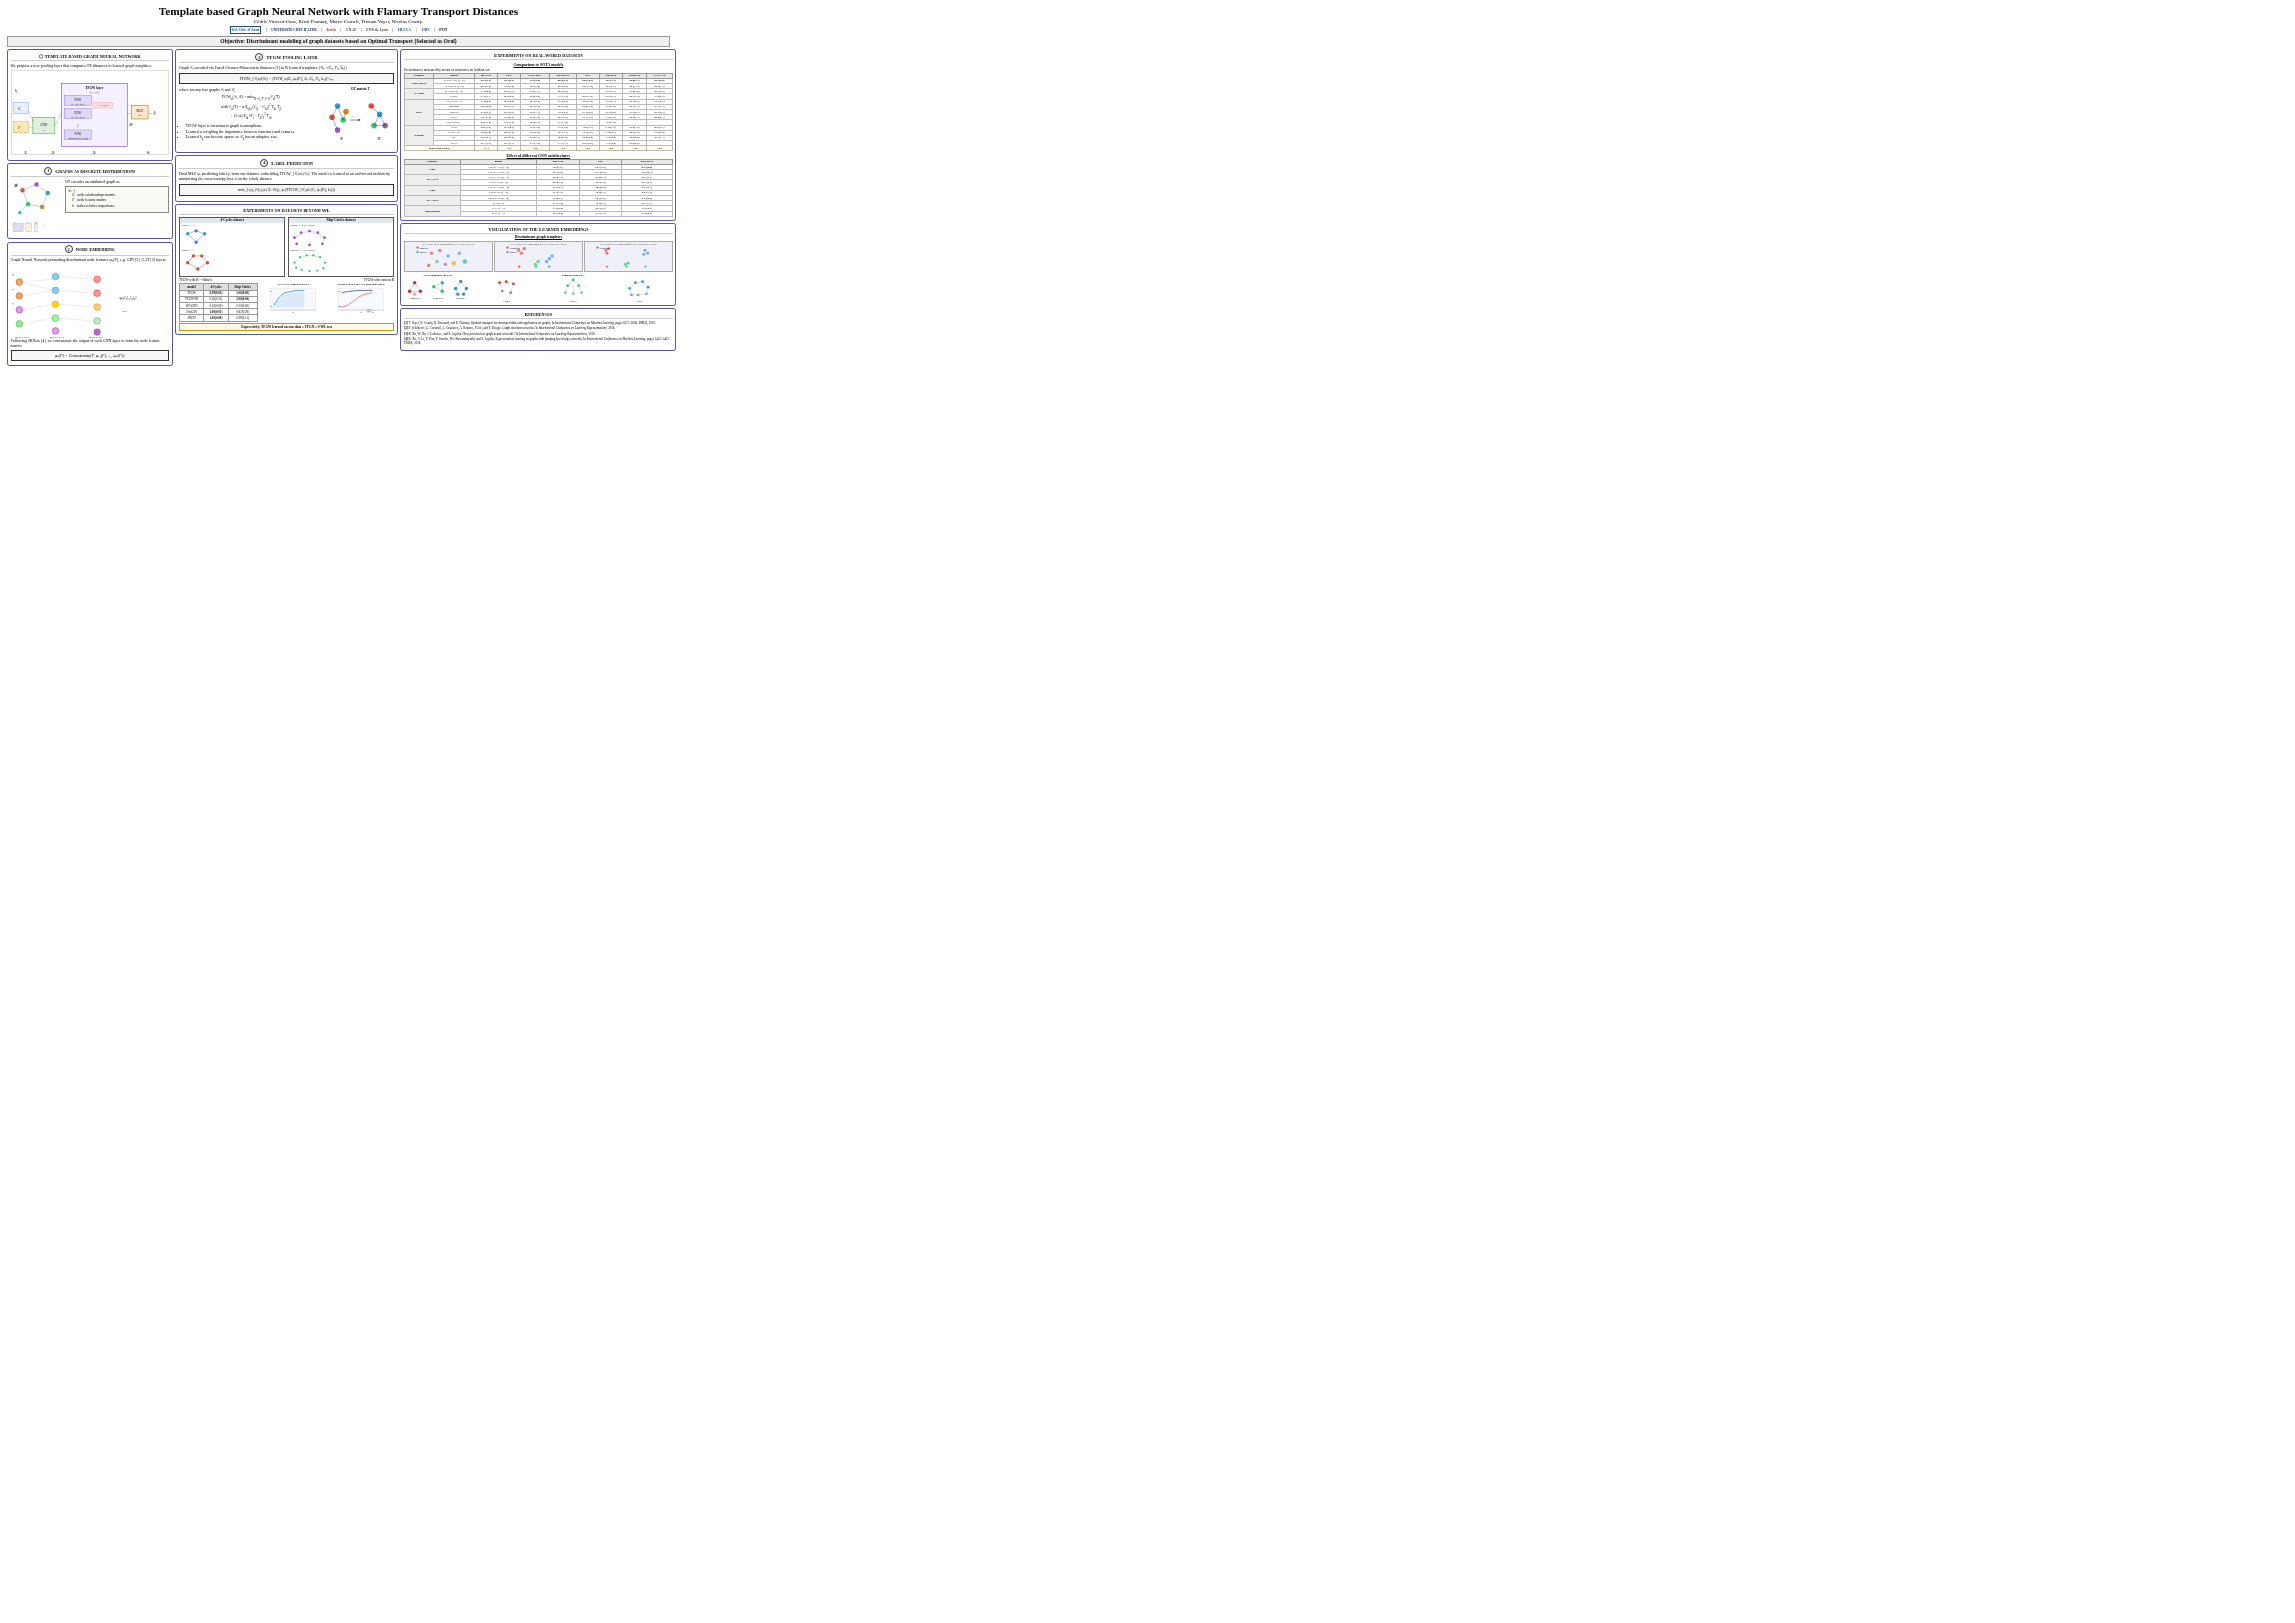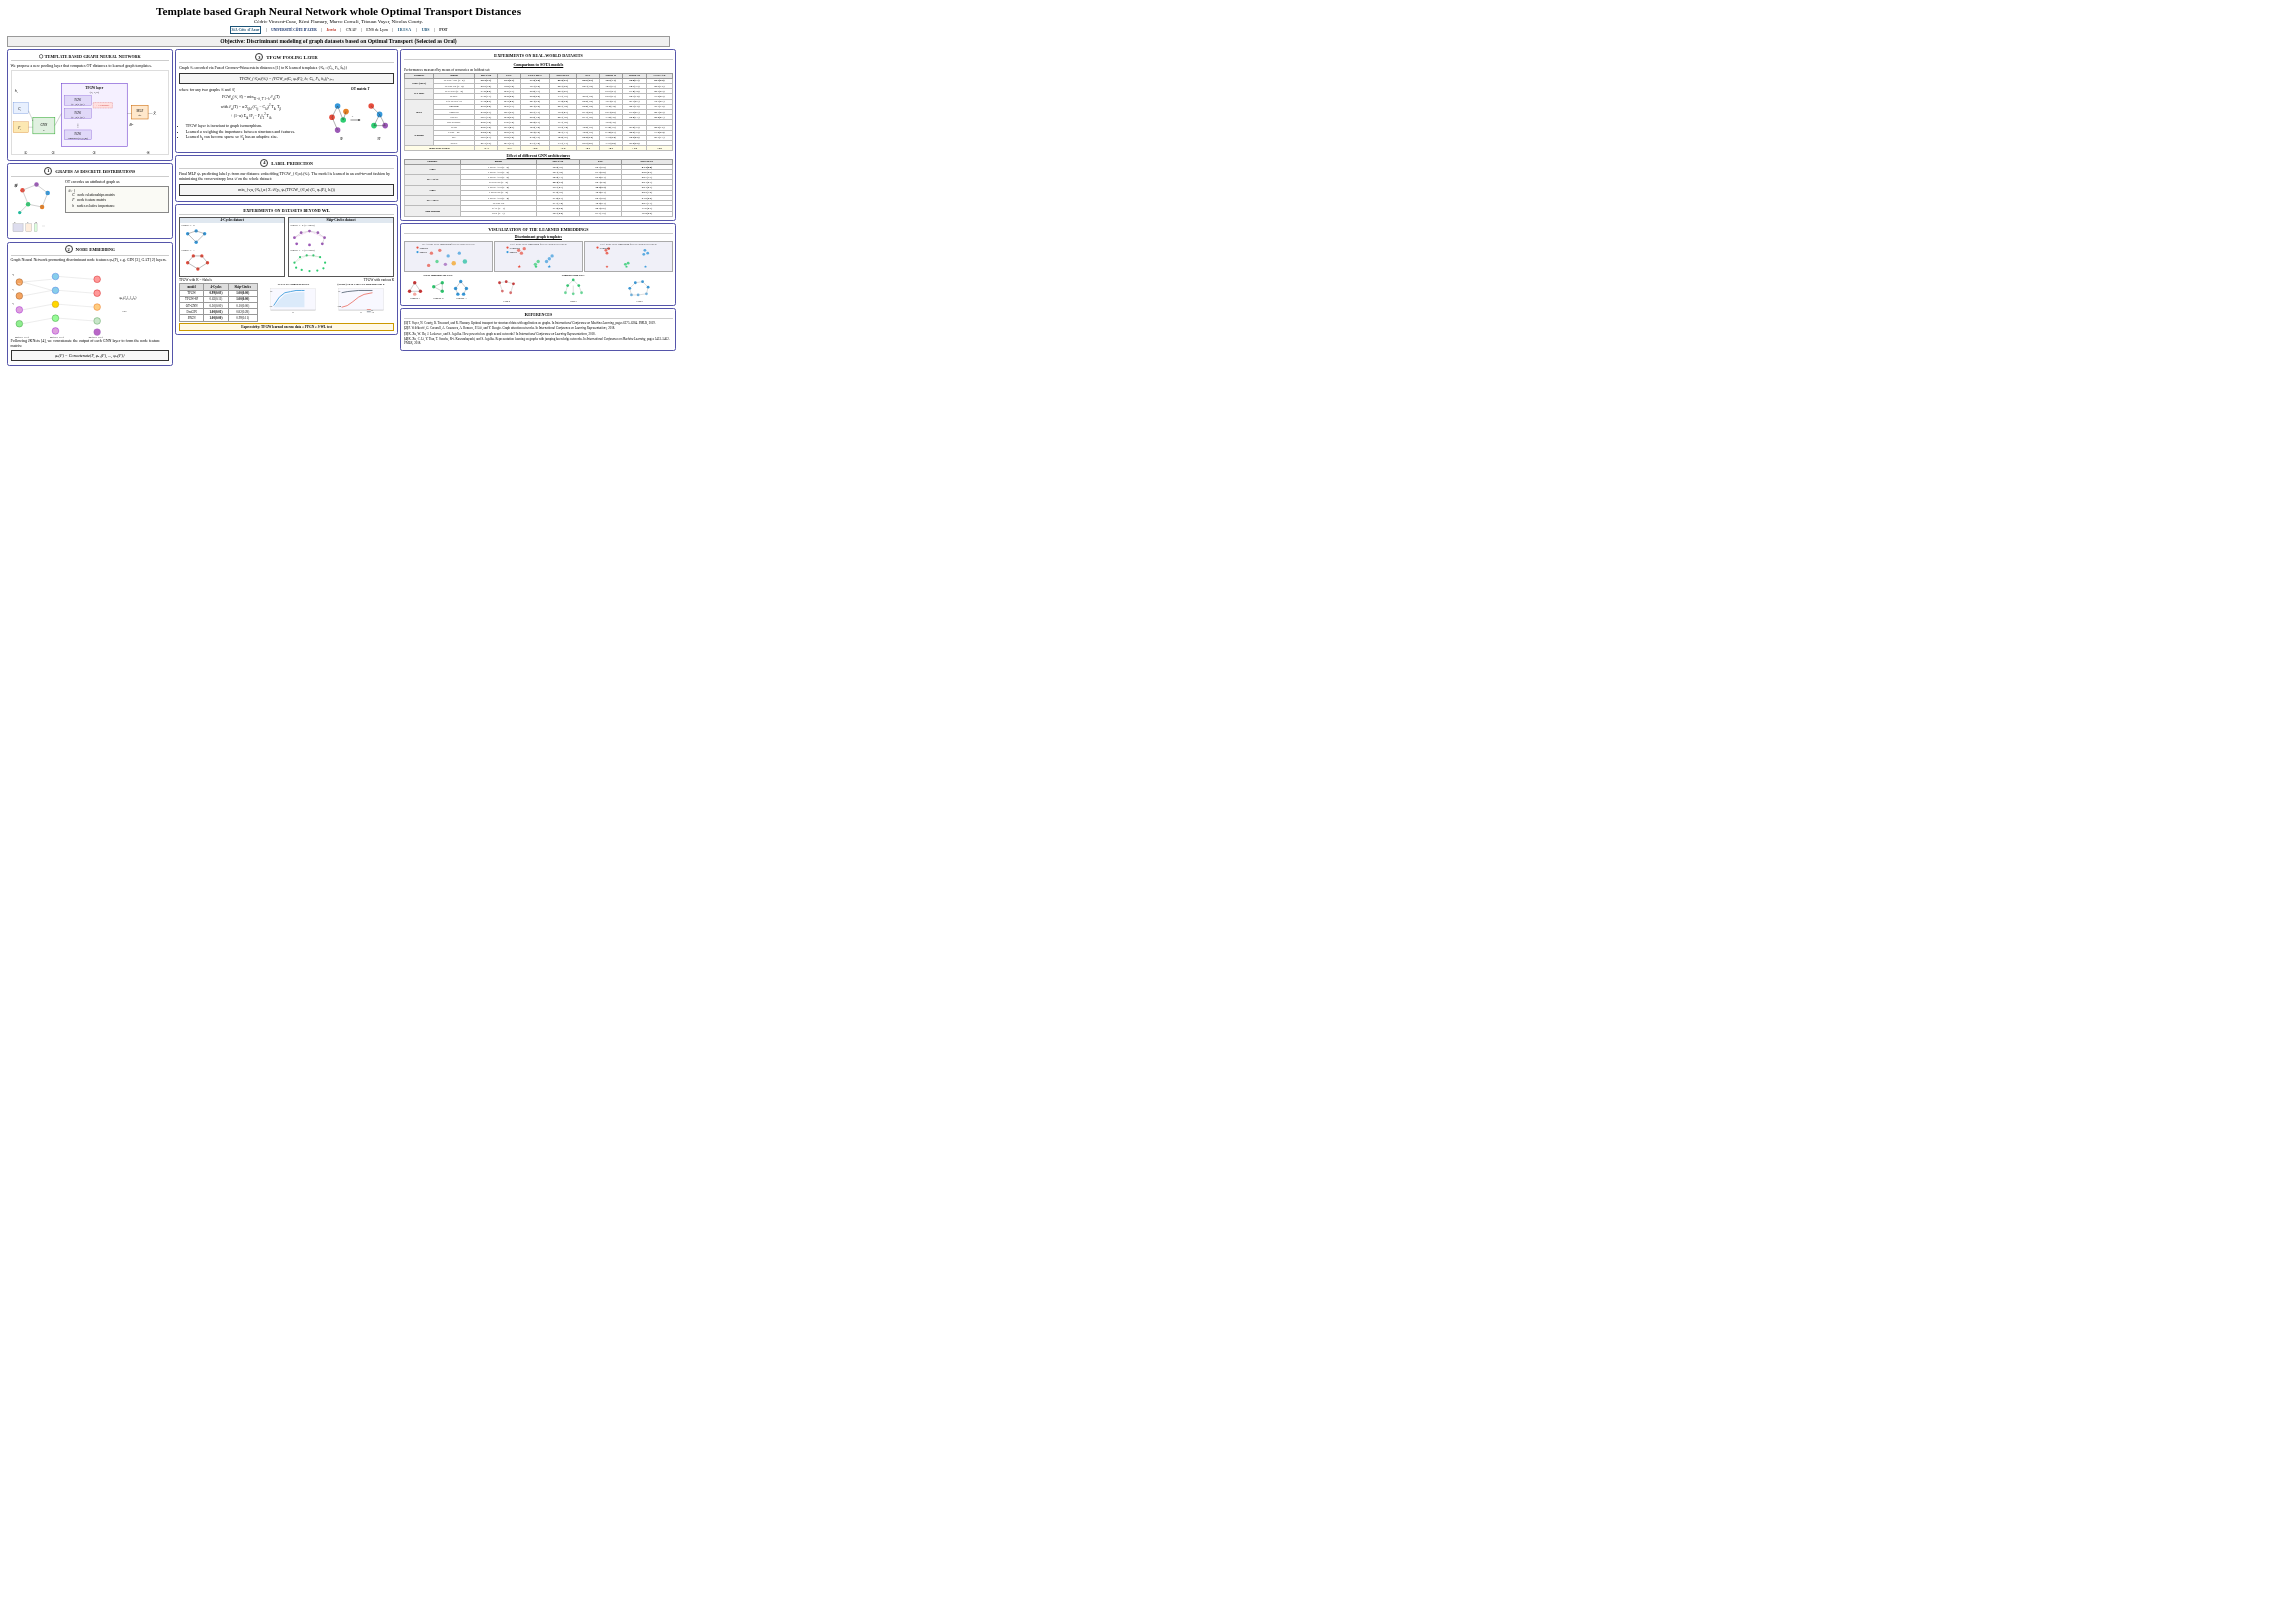--- a/index.html
+++ b/index.html
@@ -276,21 +276,21 @@
       font-weight: bold;
       background: #fffde7;
     }
   </style>
 </head>
 <body>
 
 <div class="poster">
 
   <div class="header">
-    <div class="main-title">Template based Graph Neural Network whole Optimal Transport Distances</div>
+    <div class="main-title">Template based Graph Neural Network with Flamary Transport Distances</div>
     <div class="authors">Cédric Vincent-Cuaz,  Rémi Flamary,  Marco Corneli,  Titouan Vayer,  Nicolas Courty.</div>
 
     <div class="affiliations">
       <span class="logo-3ia">3iA Côte d'Azur</span>
       <span>|</span>
       <span class="logo-ub">UNIVERSITÉ CÔTE D'AZUR</span>
       <span>|</span>
       <span class="logo-inria">Inria</span>
       <span>|</span>
       <span style="font-size:4px;">CNAP</span>

